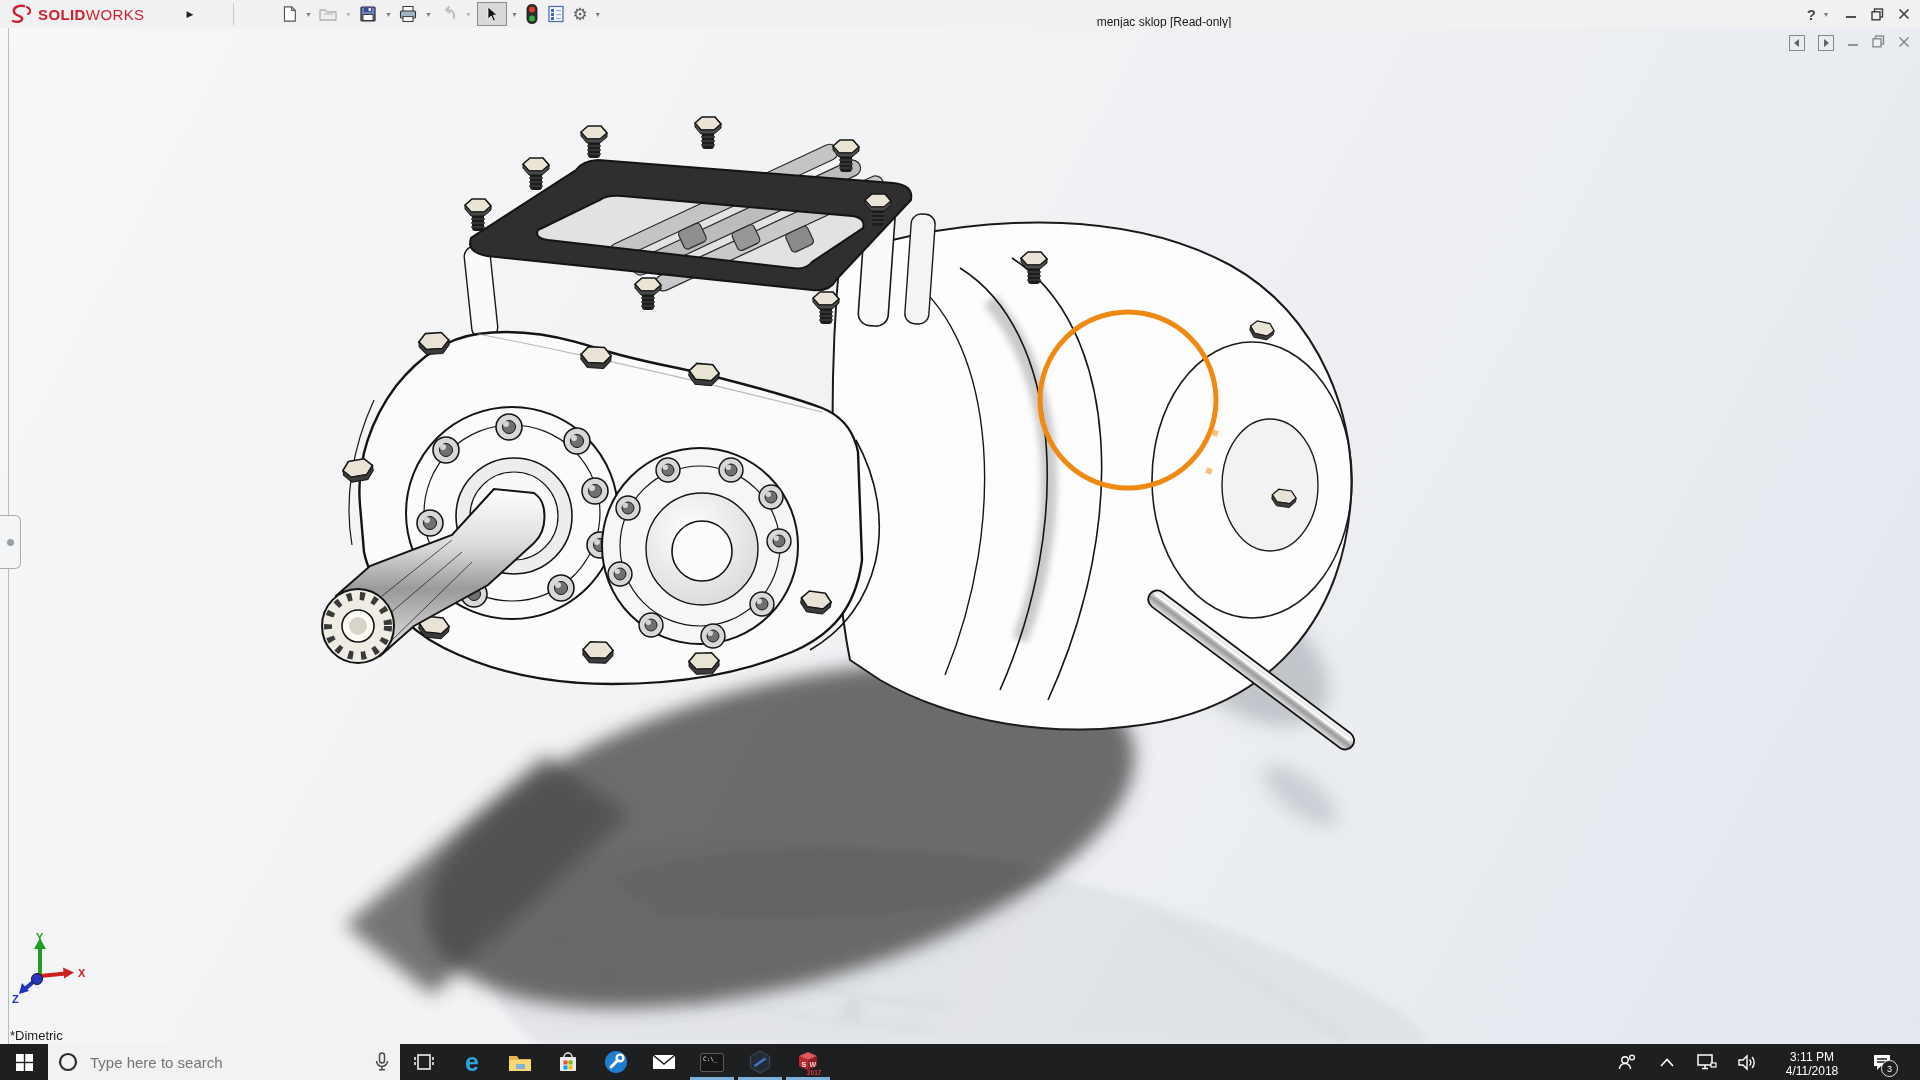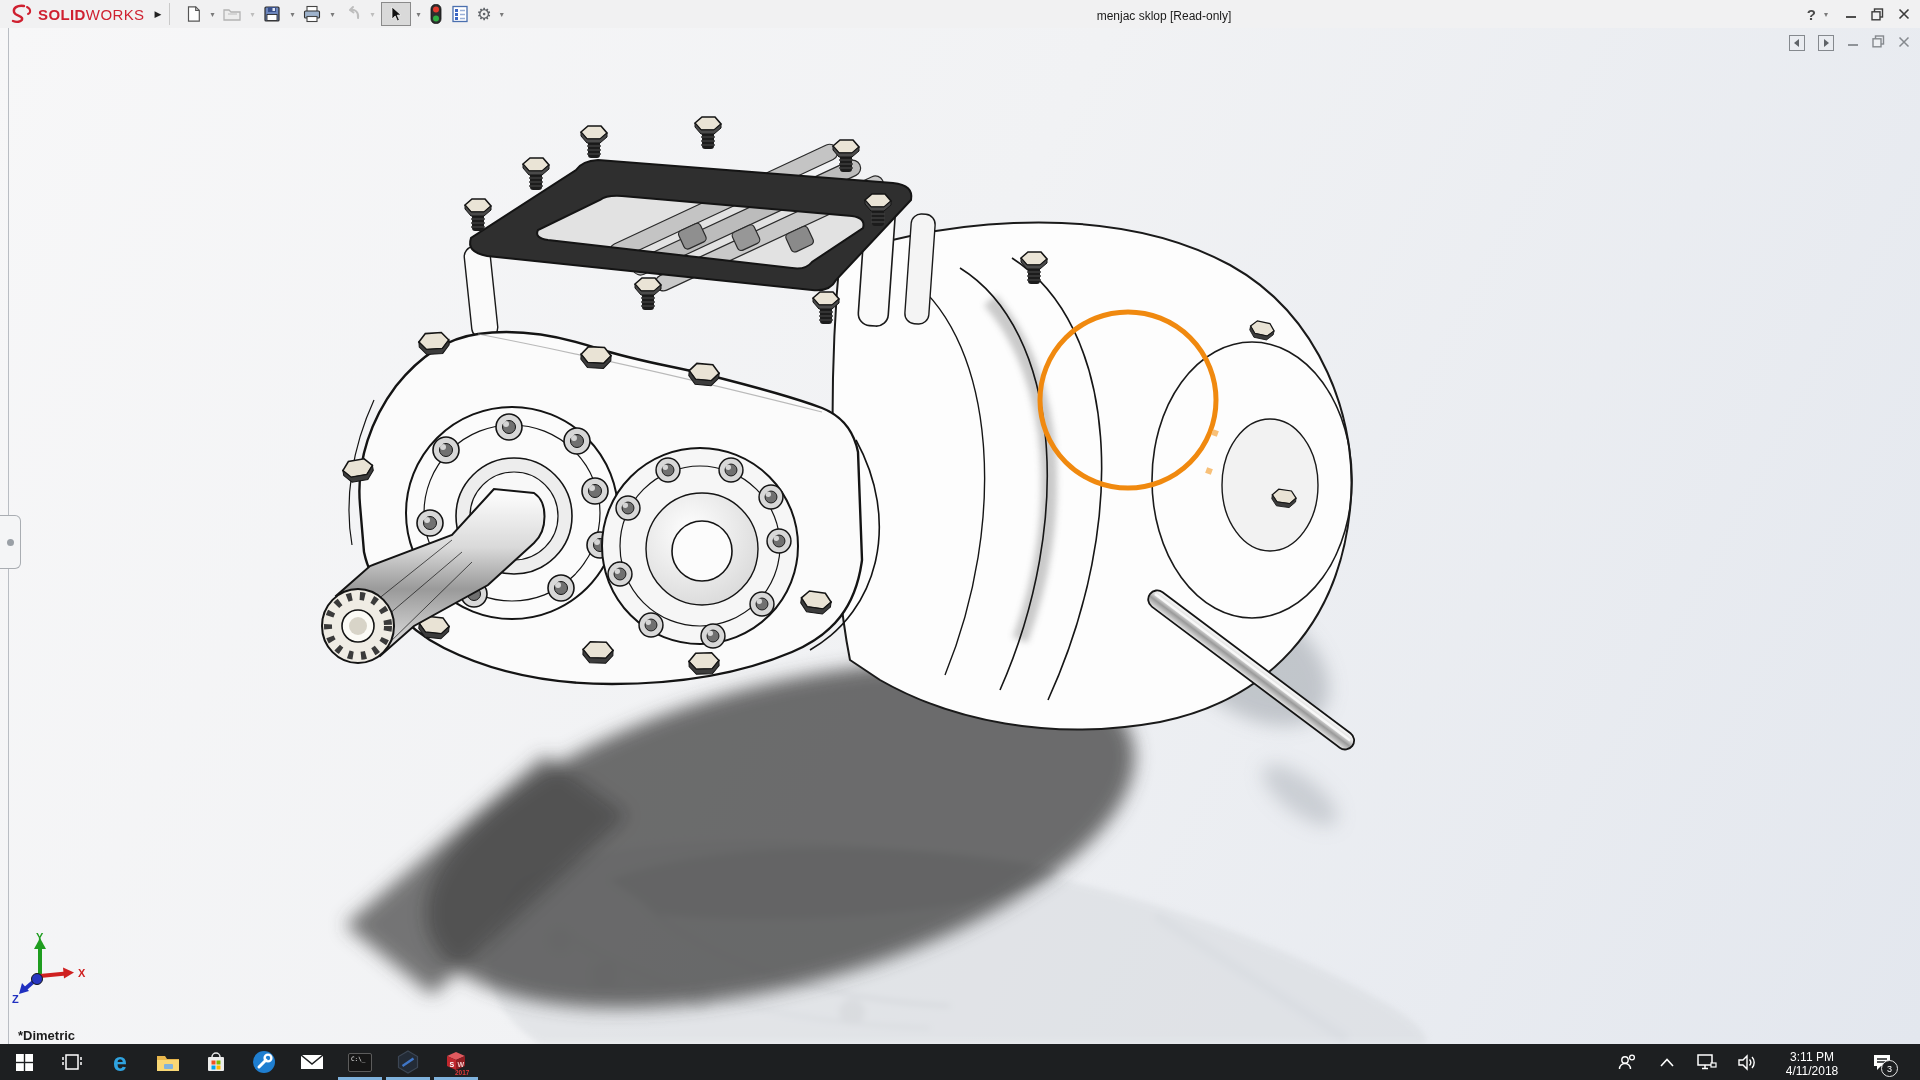--- a/index.html
+++ b/index.html
@@ -1,50 +1,50 @@
 <!DOCTYPE html>
 <html><head>
 <meta charset="utf-8">
 <style>
   html,body{margin:0;padding:0;width:1920px;height:1080px;overflow:hidden;
     font-family:"Liberation Sans",sans-serif;background:#fff;}
   .app{position:relative;width:1920px;height:1080px;}
 
   
   .titlebar{position:absolute;left:0;top:0;width:1920px;height:28px;background:#f1f1f2;
-    border-bottom:1px solid #c9c9c9;display:flex;align-items:center;}
+    border-bottom:1px solid #c9c9c9;display:flex;align-items:center;gap:32px;}
   .brand{display:flex;align-items:center;gap:4px;padding-left:10px;}
   .brand-txt{font-size:15px;color:#cf2030;letter-spacing:.4px;white-space:nowrap;}
   .brand-txt b{font-weight:700;}
   .flyout{font-size:9px;color:#222;margin:0 6px 0 10px;}
   .tsep{width:1px;height:22px;background:#c9c9c9;margin:0 12px 0 2px;}
   .tools{display:flex;align-items:center;gap:3px;}
   .tbtn{display:flex;align-items:center;justify-content:center;height:24px;padding:0 2px;border-radius:2px;}
   .dd{font-size:8px;color:#7a7a7a;padding:0 3px;}
   .dd.dim{color:#bdbdbd;}
   .selbox{width:28px;height:22px;background:#d9d9d9;border:1px solid #8a8a8a;
     display:flex;align-items:center;justify-content:center;}
-  .wtitle{position:absolute;left:1164px;top:2px;height:28px;line-height:28px;
+  .wtitle{position:absolute;left:1164px;top:8px;height:28px;line-height:28px;
     transform:translateX(-50%);font-size:12px;color:#1a1a1a;white-space:nowrap;}
   .wctrls{position:absolute;right:10px;top:0;height:28px;display:flex;align-items:center;gap:14px;}
   .helpq{font-size:15px;color:#4a4a4a;font-weight:700;}
   .wico{display:flex;align-items:center;}
 
   
   .vport{position:absolute;left:0;top:28px;width:1920px;height:1016px;
     background:linear-gradient(118deg,#f7f7f8 0%,#f1f2f4 45%,#e3e7ee 100%);}
   .vline{position:absolute;left:8px;top:0;bottom:0;width:1px;background:#b9bdc3;}
   .panel-tab{position:absolute;left:0;top:487px;width:20px;height:52px;background:#f4f5f6;
     border:1px solid #a9adb2;border-left:none;border-radius:0 6px 6px 0;
     display:flex;align-items:center;justify-content:center;}
   .panel-tab i{width:7px;height:7px;border-radius:50%;background:#9aa0a6;display:block;}
   .docctrls{position:absolute;right:10px;top:6px;display:flex;align-items:center;gap:13px;}
   .abox{width:14px;height:14px;border:1.5px solid #85898e;display:flex;align-items:center;justify-content:center;}
   .model-svg{position:absolute;left:0;top:0;width:1920px;height:1016px;}
-  .orient{position:absolute;left:10px;bottom:1px;font-size:13px;font-weight:700;color:#1c1c1c;margin-left:8px;}
+  .orient{position:absolute;left:10px;bottom:1px;font-size:13px;font-weight:400;color:#1c1c1c;}
   .triad{position:absolute;left:6px;bottom:38px;}
   .triad text{font-size:11px;font-weight:700;font-family:"Liberation Sans",sans-serif;}
 
   
   .taskbar{position:absolute;left:0;top:1044px;width:1920px;height:36px;background:#1d1f21;
     display:flex;align-items:stretch;color:#fff;}
   .startbtn{width:48px;display:flex;align-items:center;justify-content:center;}
   .searchbox{width:352px;background:#f2f2f2;display:flex;align-items:center;gap:10px;padding:0 10px;box-sizing:border-box;}
   .cortana{flex:0 0 auto;}
   .search-input{flex:1;border:none;outline:none;background:transparent;font-size:15px;color:#5a5a5a;
@@ -390,20 +390,30 @@
   <div class="taskbar">
     <div class="startbtn">
       <svg width="17" height="17" viewBox="0 0 17 17">
         <rect x="0" y="0" width="7.8" height="7.8" fill="#fff"></rect>
           <rect x="9.2" y="0" width="7.8" height="7.8" fill="#fff"></rect>
         <rect x="0" y="9.2" width="7.8" height="7.8" fill="#fff"></rect>
           <rect x="9.2" y="9.2" width="7.8" height="7.8" fill="#fff"></rect>
       </svg>
     </div>
 
+    <div class="searchbox">
+      <svg class="cortana" width="20" height="20" viewBox="0 0 20 20">
+        <circle cx="10" cy="10" r="8" fill="none" stroke="#2b2b2b" stroke-width="2.2"></circle>
+      </svg>
+      <input class="search-input" readonly="" placeholder="Type here to search" style="">
+      <svg width="16" height="20" viewBox="0 0 16 20">
+        <rect x="5.5" y="1" width="5" height="10" rx="2.5" fill="none" stroke="#4a4a4a" stroke-width="1.5"></rect>
+        <path d="M2.5 9 a5.5 5.5 0 0 0 11 0 M8 14.5 v3 M5 17.8 h6" fill="none" stroke="#4a4a4a" stroke-width="1.5"></path>
+      </svg>
+    </div>
 
     <div class="tb-apps">
       <div class="tb-app">
         <svg width="20" height="18" viewBox="0 0 20 18">
           <rect x="4" y="2" width="12" height="14" fill="none" stroke="#fff" stroke-width="1.5"></rect>
           <path d="M1 4 v10 M19 4 v10" stroke="#fff" stroke-width="1.5" stroke-dasharray="3 2"></path>
         </svg>
       </div>
       <div class="tb-app">
         <span class="edge-e">e</span>

